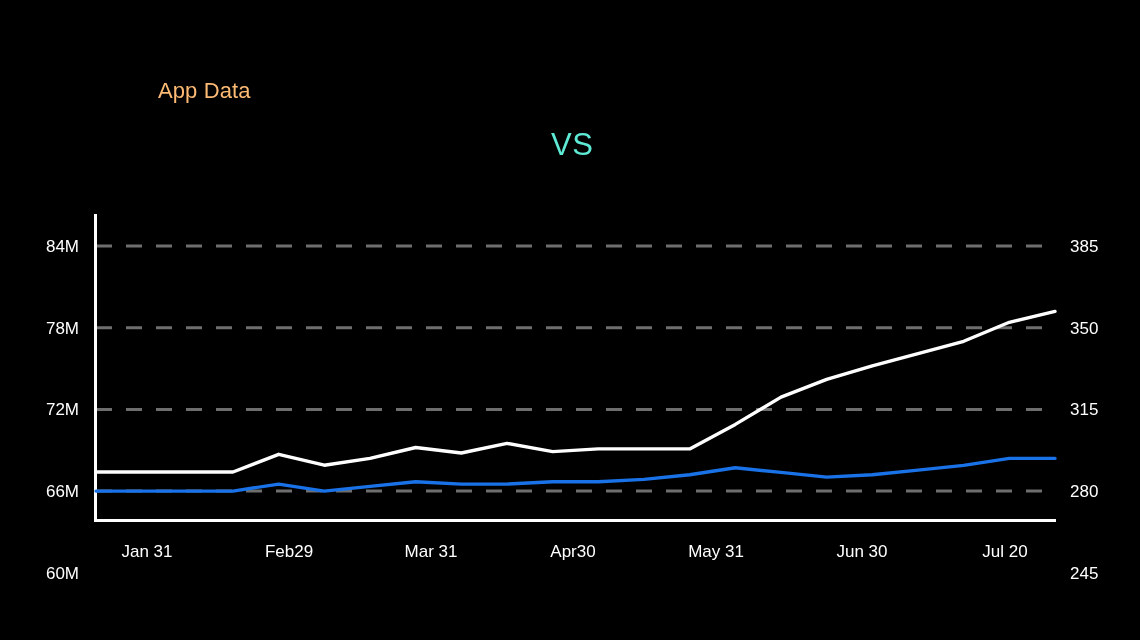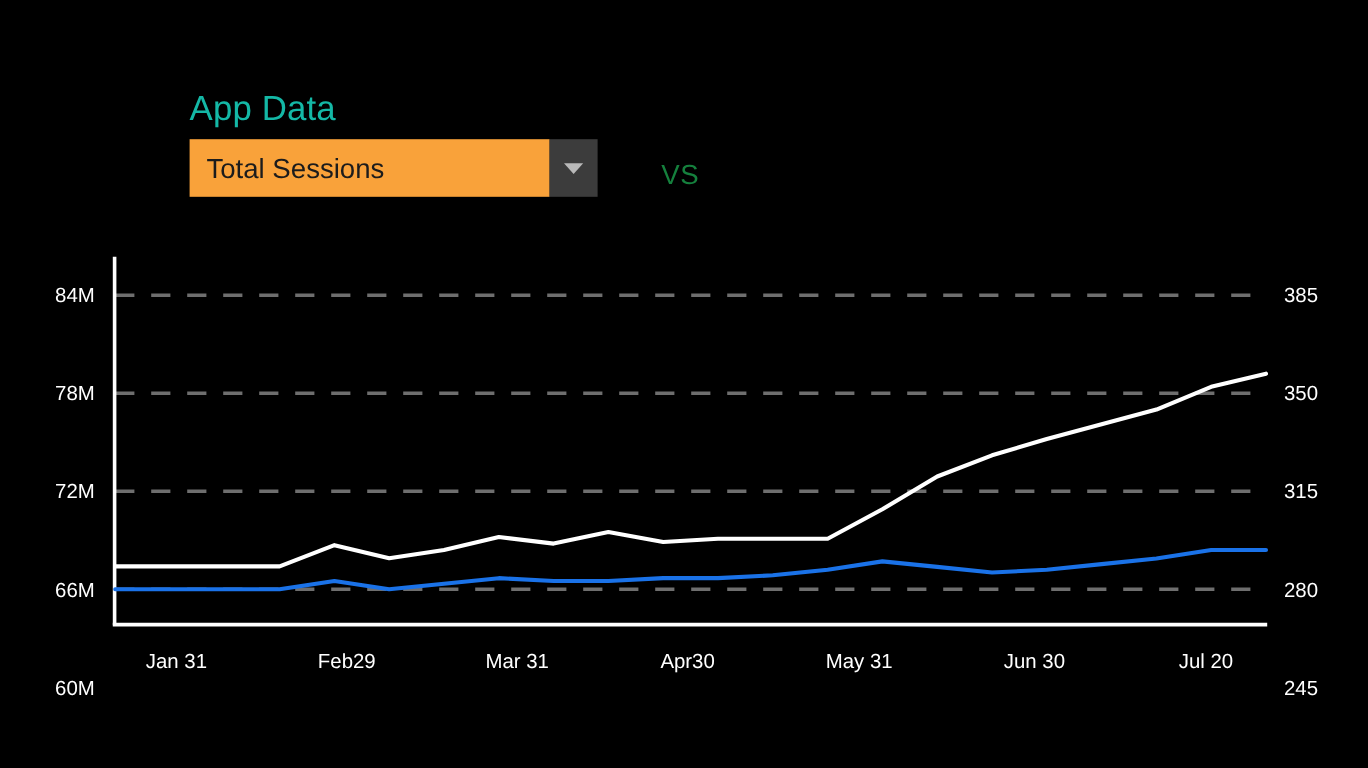--- a/index.html
+++ b/index.html
@@ -24,23 +24,23 @@
     height: 200px;
   }
   .selector-group {
     position: absolute;
     top: 78px;
   }
   #group-app  { left: 158px; }
   #group-fund { left: 642px; }
 
   .group-title {
-    font-size: 29px;
+    font-size: 22px;
     line-height: 26px;
-    color: #14b8a6;
+    color: #fdba74;
     font-weight: 400;
     letter-spacing: 0.1px;
     white-space: nowrap;
     margin-bottom: 12px;
   }
   .dropdown {
     display: flex;
     align-items: stretch;
     height: 48px;
     width: 340px;
@@ -67,23 +67,23 @@
   .caret {
     width: 0; height: 0;
     border-left: 8px solid transparent;
     border-right: 8px solid transparent;
     border-top: 9px solid #b9b9b9;
   }
   #vs-label {
     position: absolute;
     left: 551px;
     top: 130px;
-    font-size: 23px;
+    font-size: 31px;
     line-height: 30px;
-    color: #15803d;
+    color: #5eead4;
     letter-spacing: 0.5px;
   }
 
   
   #chart-area {
     position: absolute;
     left: 0; top: 0;
     width: 1140px;
     height: 532px;
   }
@@ -103,26 +103,20 @@
     text-anchor: middle;
   }
 </style>
 </head>
 <body>
 
 <div id="selector-bar">
 
   <div class="selector-group" id="group-app">
     <div class="group-title">App Data</div>
-    <div class="dropdown">
-      <div class="dropdown-value">Total Sessions</div>
-      <div class="dropdown-arrow">
-        <span class="caret"></span>
-      </div>
-    </div>
   </div>
 
   <div id="vs-label">VS</div>
 
 </div>
 
 <div id="chart-area">
   <svg id="chart-svg" width="1140" height="640">
     <g id="gridlines">
         <line x1="96" x2="1055" y1="246" y2="246" stroke="#6e6e6e" stroke-width="3" stroke-dasharray="16 14" stroke-linecap="butt"></line>

